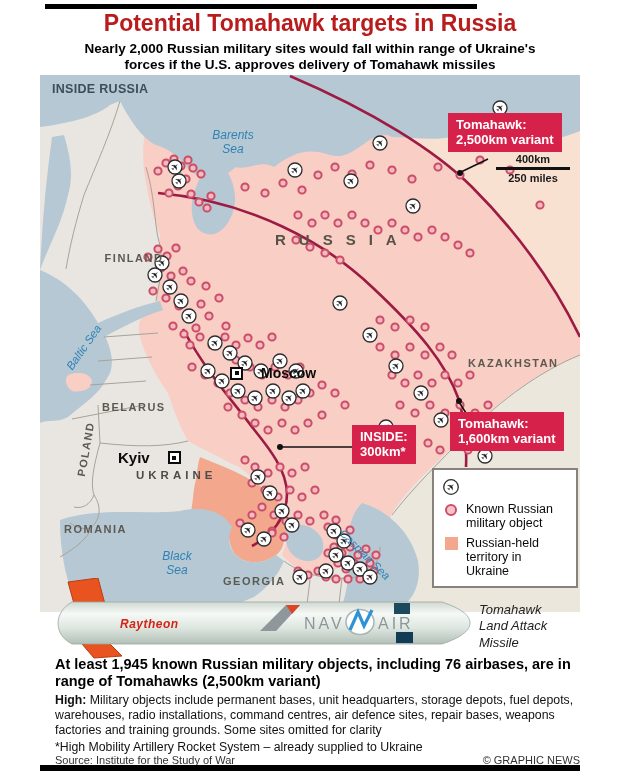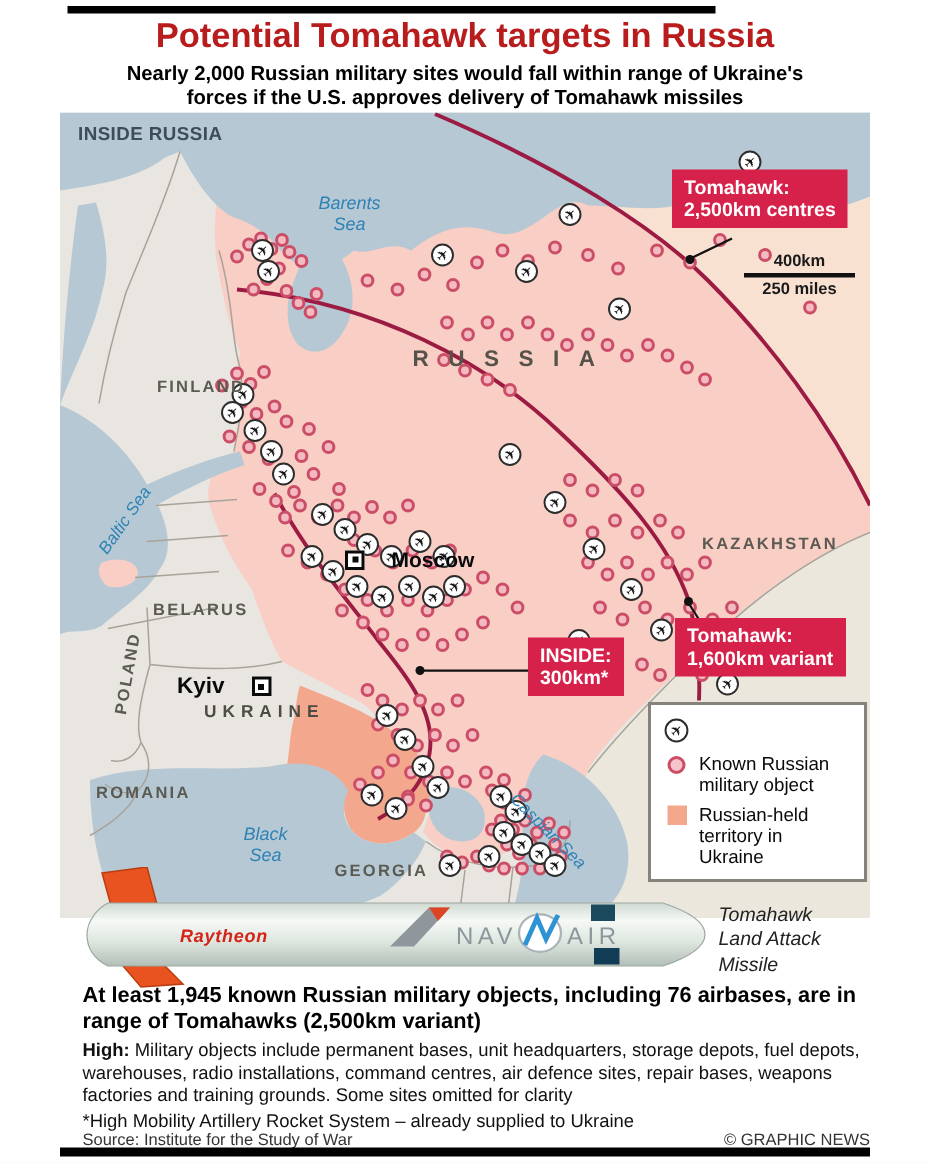--- a/index.html
+++ b/index.html
@@ -499,32 +499,32 @@
       <span class="marker-square"></span>
       <span class="city">Moscow</span>
     </div>
     <div class="ovl city-row" style="left:78px;top:374px;">
       <span class="city" style="font-size:15px;">Kyiv</span>
       <span class="marker-square"></span>
     </div>
 
     <div class="ovl badge" style="left:408px;top:38px;">
       <div>Tomahawk:</div>
-      <div>2,500km centres</div>
+      <div>2,500km variant</div>
     </div>
     <div class="ovl badge" style="left:312px;top:350px;">
       <div>INSIDE:</div>
       <div>300km*</div>
     </div>
     <div class="ovl badge" style="left:410px;top:337px;">
       <div>Tomahawk:</div>
       <div>1,600km variant</div>
     </div>
 
-    <div class="ovl scale" style="left:450px;top:93px;">
+    <div class="ovl scale" style="left:450px;top:78px;">
       <div>400km</div>
       <div class="bar"></div>
       <div>250 miles</div>
     </div>
 
     <div class="ovl legend" style="left:392px;top:393px;">
       <div class="legend-item">
         <span class="legend-icon">
           <svg width="18" height="18" viewBox="0 0 18 18">
             <circle cx="9" cy="9" r="7.3" fill="#fff" stroke="#2c2c2c" stroke-width="1.3"></circle>

